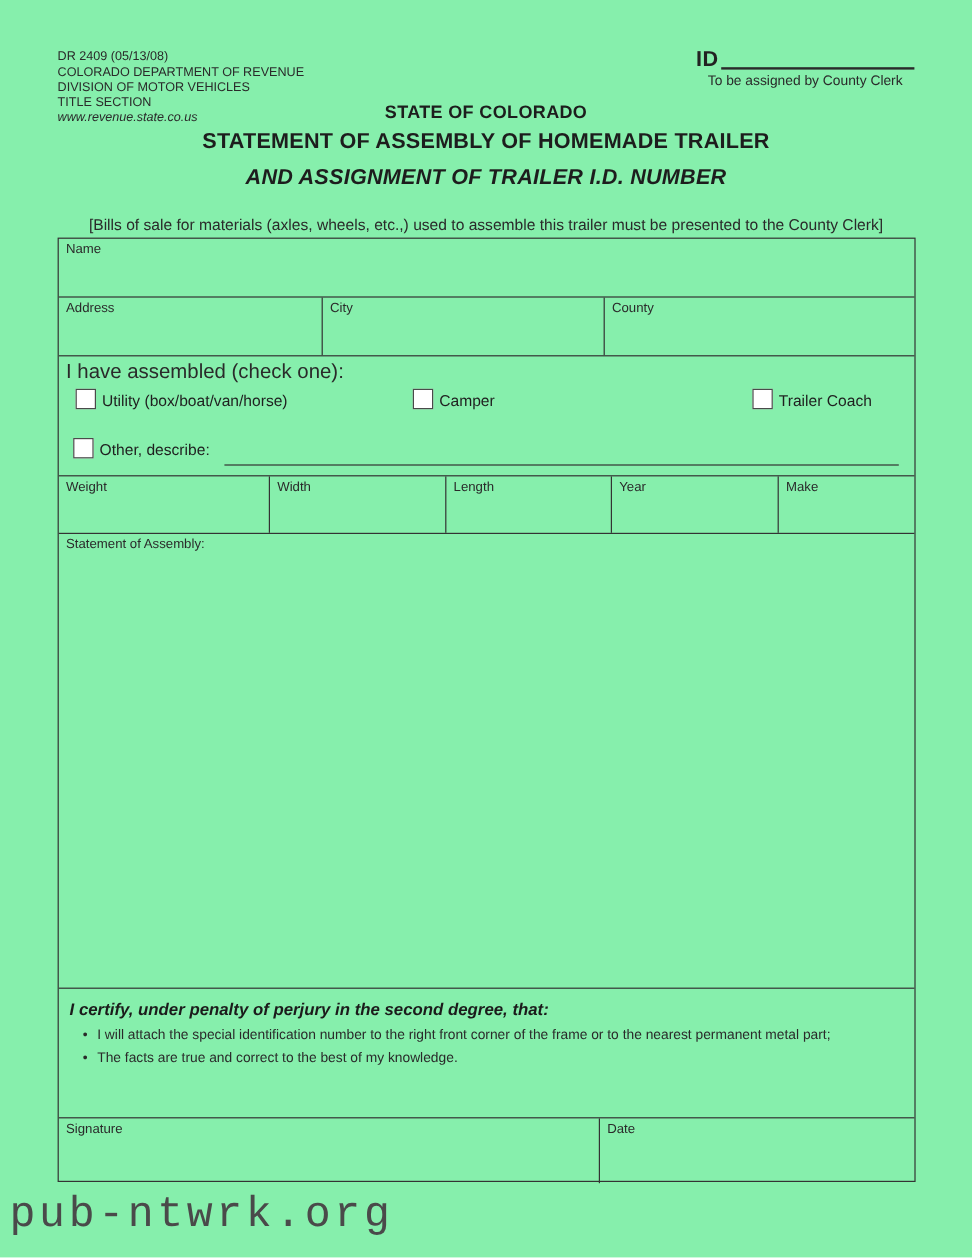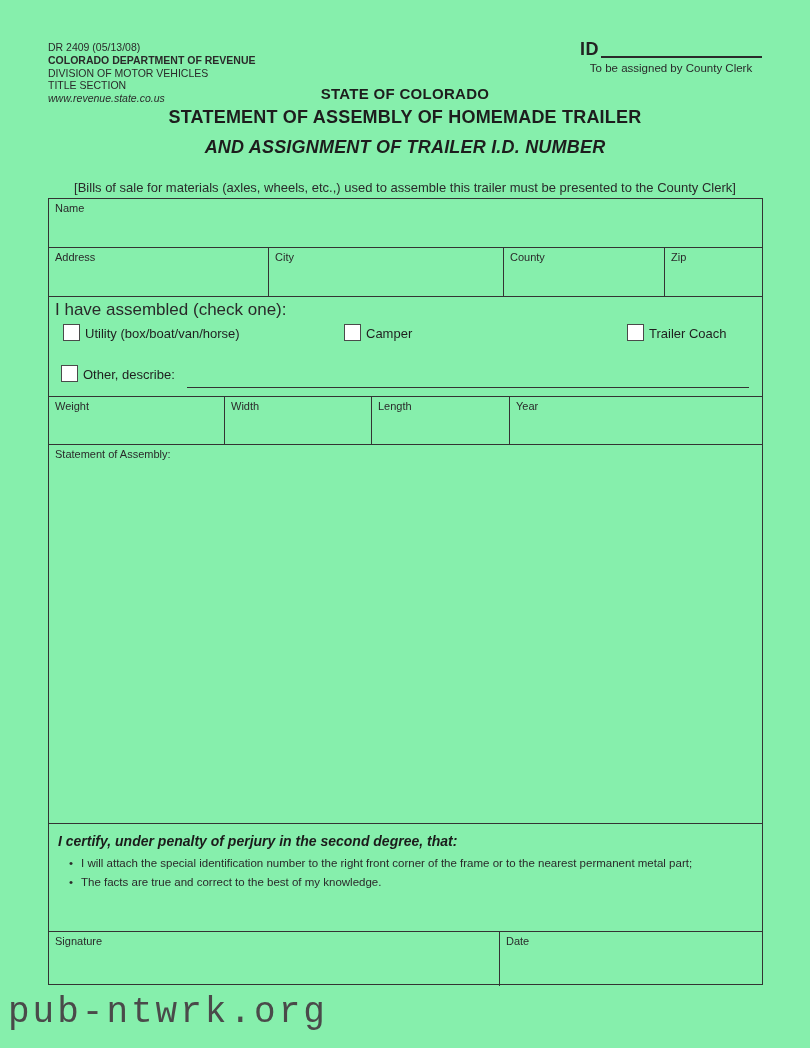--- a/index.html
+++ b/index.html
@@ -11,21 +11,21 @@
     background: #86efac;
     font-family: "Liberation Sans", sans-serif;
     color: #222;
     overflow: hidden;
   }
   
   .hdr-left {
     position: absolute; left: 48px; top: 41px;
     font-size: 10.5px; line-height: 12.8px; color: #2a2a2a;
   }
-  .hdr-left .bold { font-weight: bold; }
+  .hdr-left .bold { font-weight: normal; }
   .hdr-left .italic { font-style: italic; }
   .hdr-right { position: absolute; left: 580px; top: 40px; width: 182px; }
   .id-line { display: flex; align-items: flex-end; }
   .id-label { font-weight: bold; font-size: 18px; line-height: 18px; letter-spacing: .5px; }
   .id-rule { flex: 1; border-bottom: 2px solid #2a2a2a; height: 16px; margin-left: 2px; }
   .id-note { font-size: 11.5px; margin-top: 4px; text-align: center; color: #2a2a2a; }
   .center-title { position: absolute; left: 0; width: 100%; text-align: center; font-weight: bold; color: #1d1d1d; }
   .t-state { top: 85px; font-size: 15px; letter-spacing: .3px; }
   .t-main1 { top: 107px; font-size: 18px; letter-spacing: .2px; }
   .t-main2 { top: 137px; font-size: 18px; letter-spacing: .2px; font-style: italic; }
@@ -116,23 +116,20 @@
     <div class="row r-addr">
       <div class="cell" style="width:219px">
         <div class="cell-label">Address</div>
       </div>
       <div class="cell" style="width:235px">
         <div class="cell-label">City</div>
       </div>
       <div class="cell" style="width:161px">
         <div class="cell-label">County</div>
       </div>
-      <div class="cell" style="flex:1">
-        <div class="cell-label">Zip</div>
-      </div>
     </div>
 
     <div class="row r-assembled">
       <div class="assembled-label">I have assembled (check one):</div>
 
       <div class="cb-item cb-utility">
         <span class="cb-box"></span>
         <span class="cb-text">Utility (box/boat/van/horse)</span>
       </div>
       <div class="cb-item cb-camper">
@@ -156,20 +153,23 @@
       </div>
       <div class="cell" style="width:147px">
         <div class="cell-label">Width</div>
       </div>
       <div class="cell" style="width:138px">
         <div class="cell-label">Length</div>
       </div>
       <div class="cell" style="width:139px">
         <div class="cell-label">Year</div>
       </div>
+      <div class="cell" style="flex:1">
+        <div class="cell-label">Make</div>
+      </div>
     </div>
 
     <div class="row r-statement">
       <div class="cell-label">Statement of Assembly:</div>
     </div>
 
     <div class="row r-certify">
       <div class="certify-heading">I certify, under penalty of perjury in the second degree, that:</div>
       <ul class="certify-bullets">
         <li>I will attach the special identification number to the right front corner of the frame or to the nearest permanent metal part;</li>

